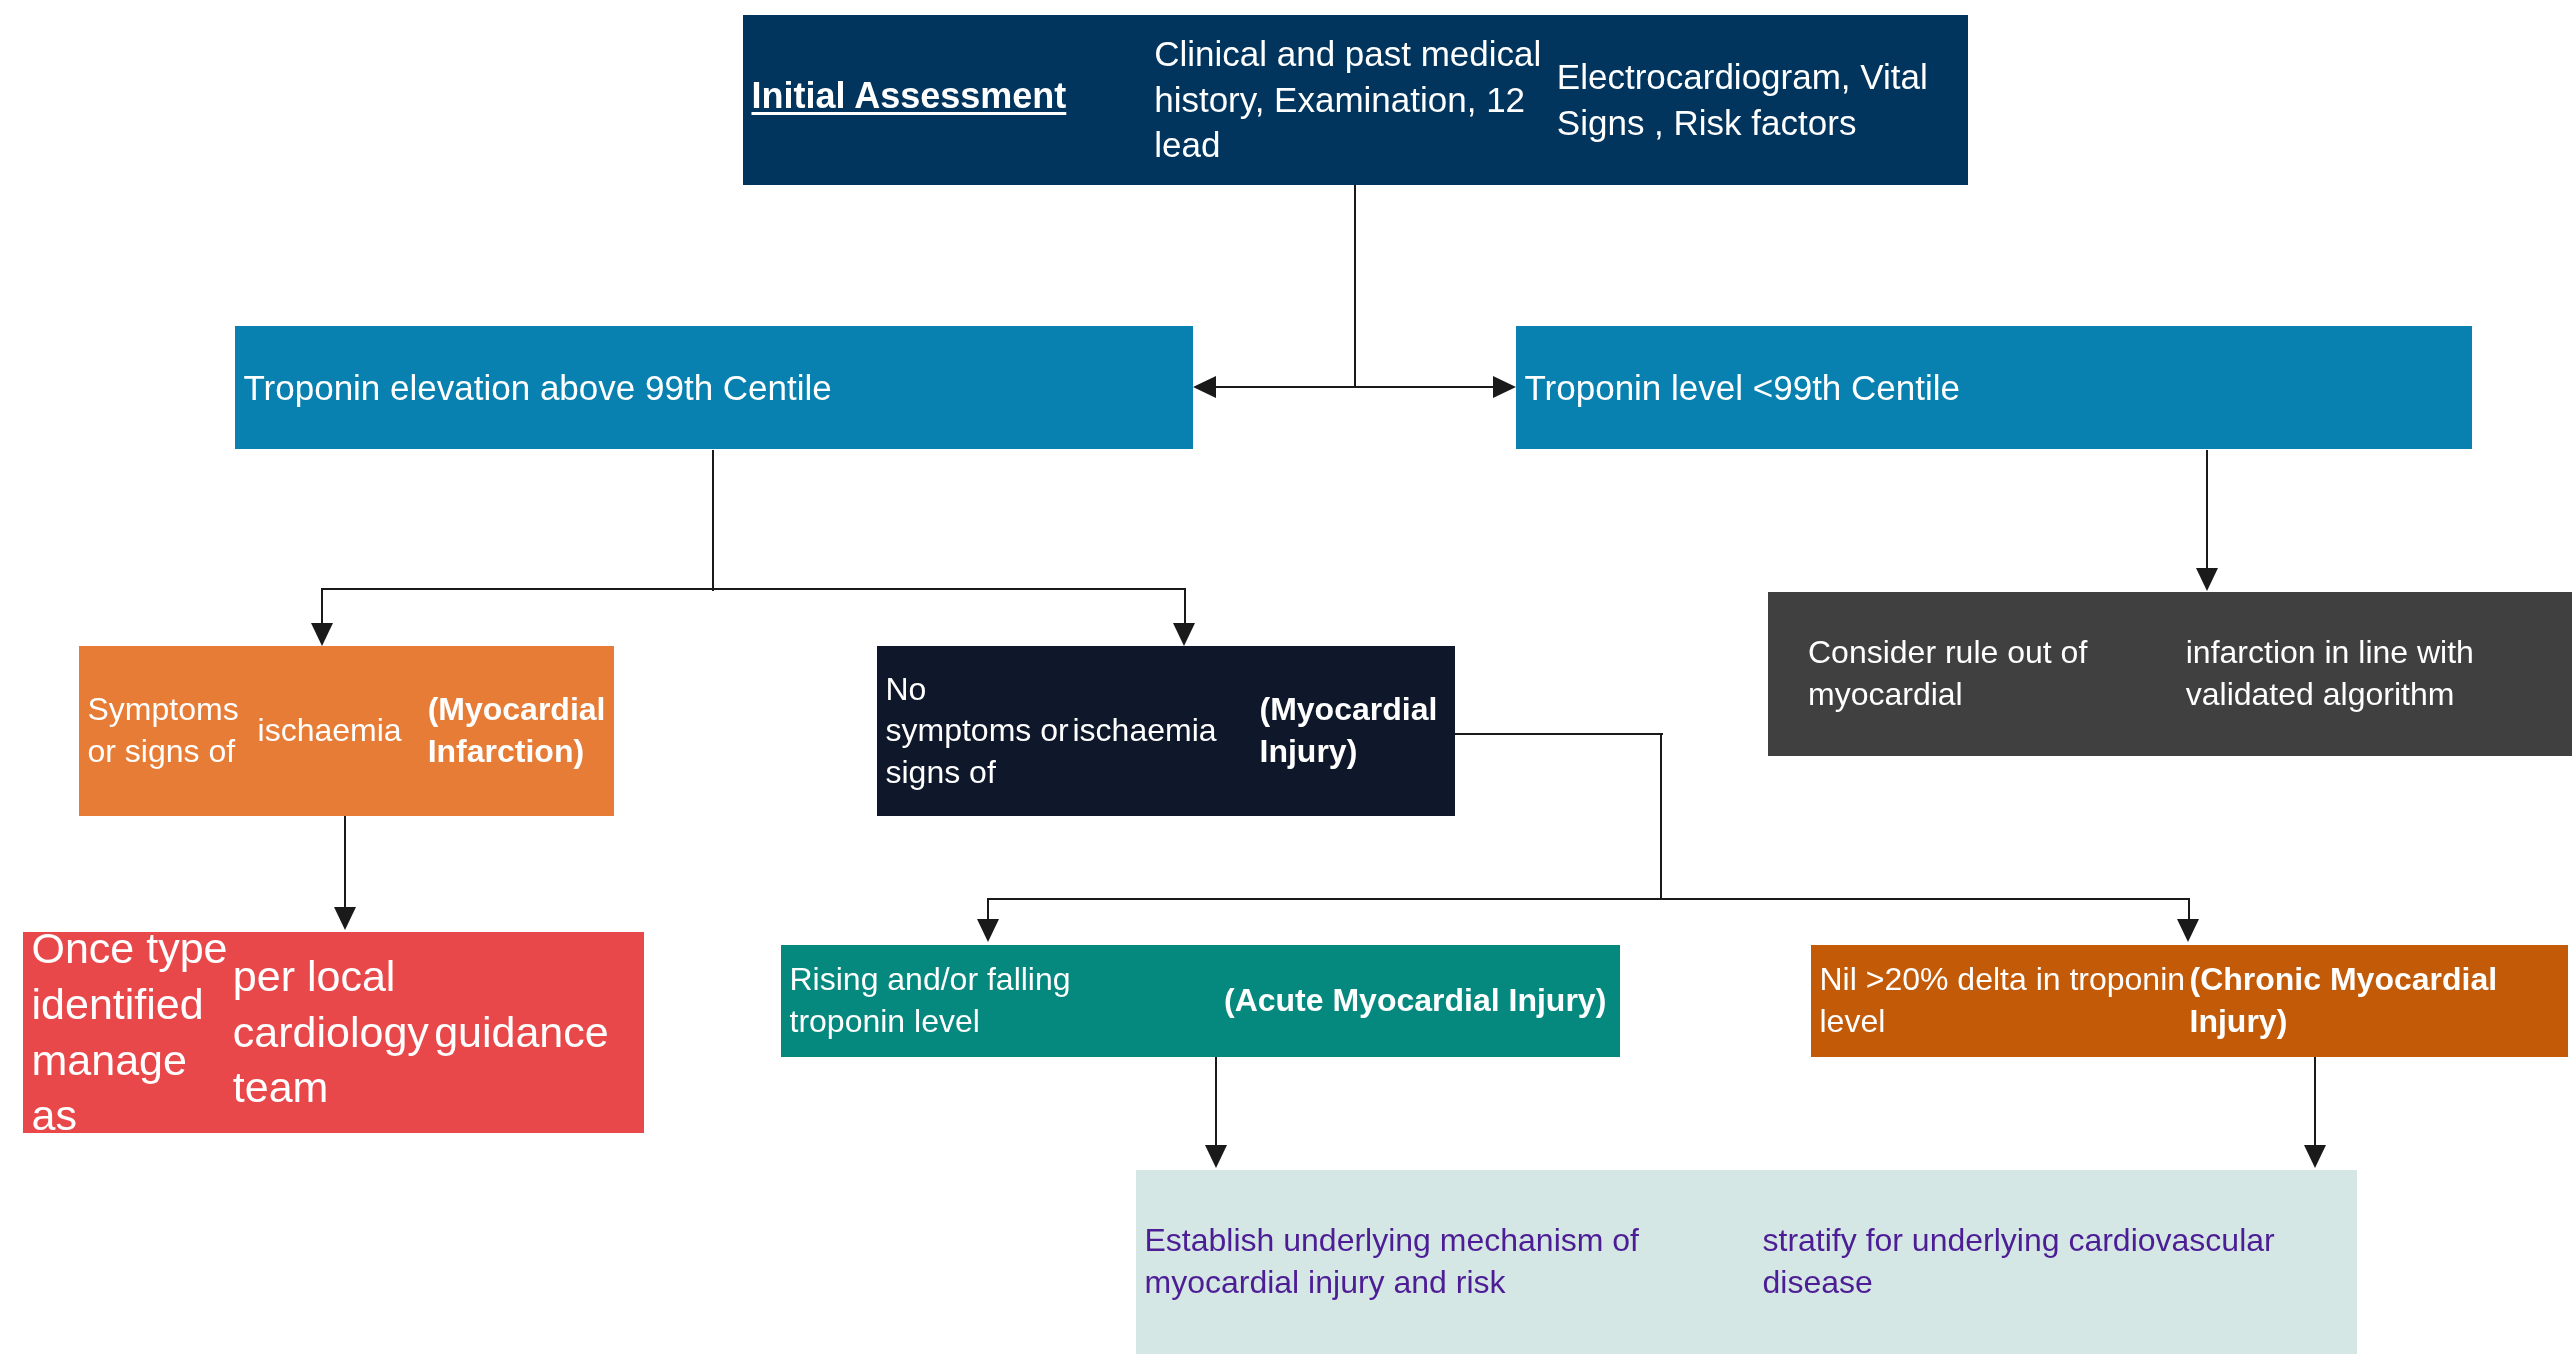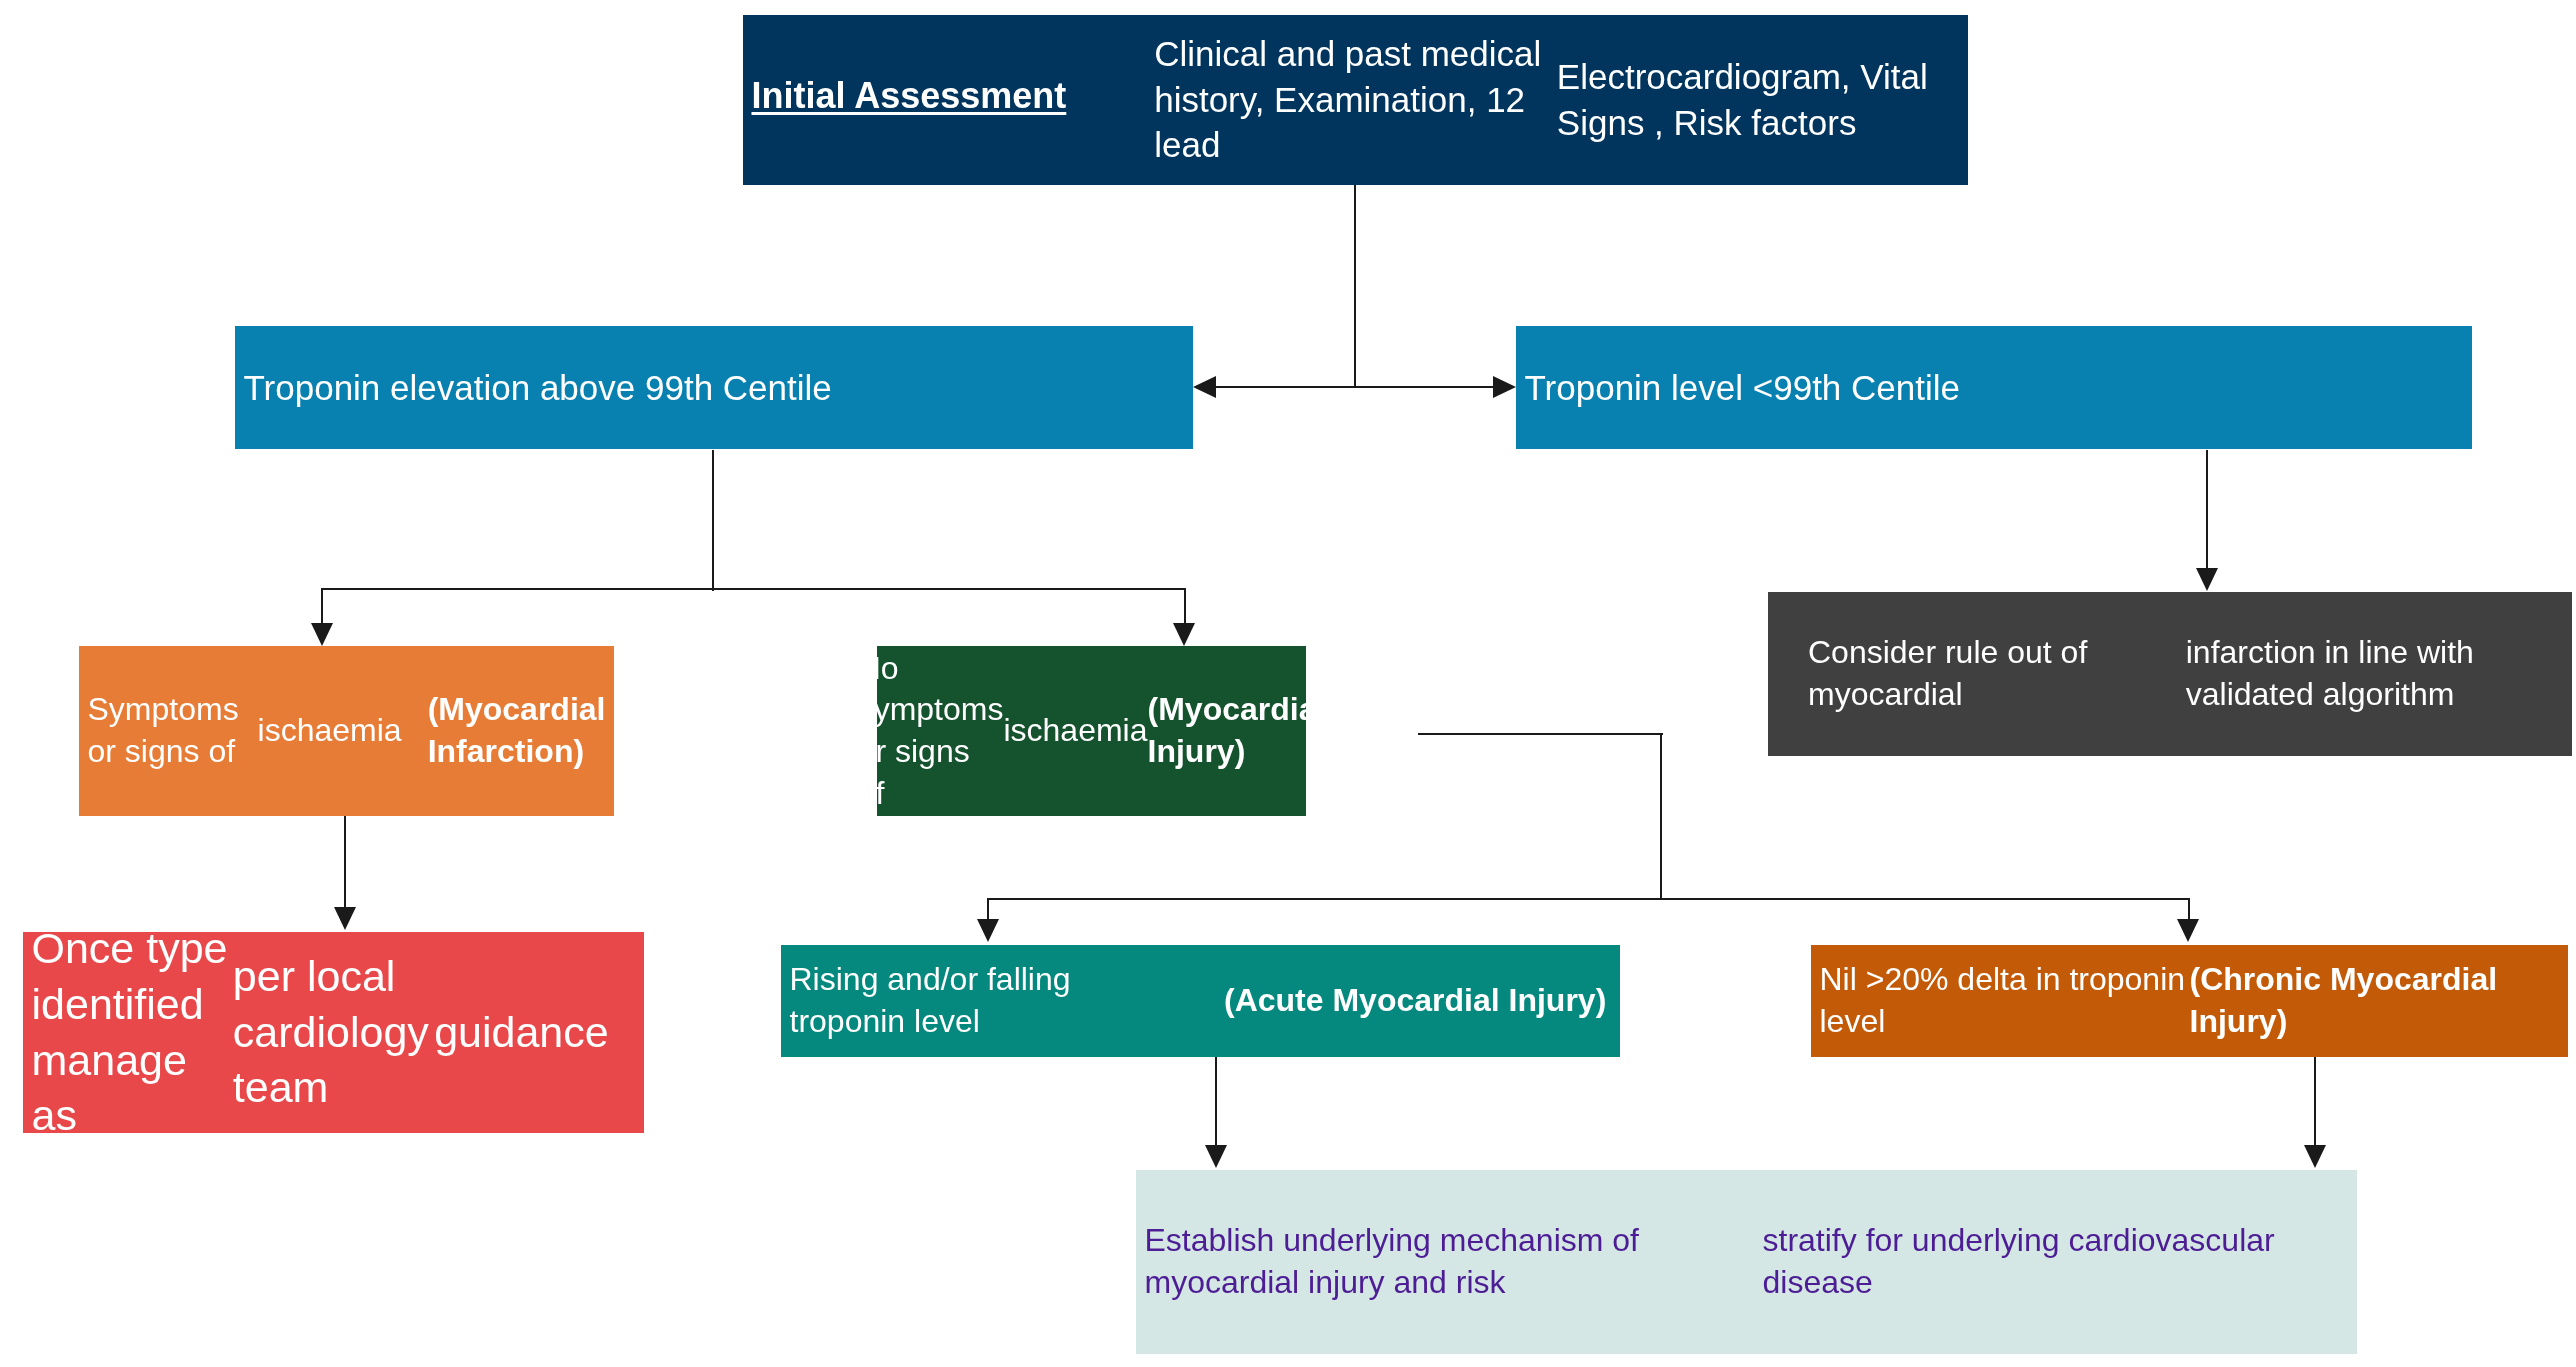--- a/index.html
+++ b/index.html
@@ -47,22 +47,22 @@
   }
   #node-troponin-normal {
     left: 1516px; top: 326px; width: 956px; height: 123px;
     background: #0880B0; font-size: 35px;
   }
   #node-symptoms-ischaemia {
     left: 79px; top: 646px; width: 535px; height: 170px;
     background: #E77C36; font-size: 32px;
   }
   #node-no-symptoms-ischaemia {
-    left: 877px; top: 646px; width: 429px; height: 170px;
-    background: #14532d; font-size: 32px;
+    left: 877px; top: 646px; width: 578px; height: 170px;
+    background: #0f172a; font-size: 32px;
   }
   #node-rule-out {
     left: 1768px; top: 592px; width: 804px; height: 164px;
     background: #404040; font-size: 32px; padding-left: 40px;
   }
   #node-manage-local-guidance {
     left: 23px; top: 932px; width: 621px; height: 201px;
     background: #E9484B; font-size: 43px;
   }
   #node-acute-injury {

